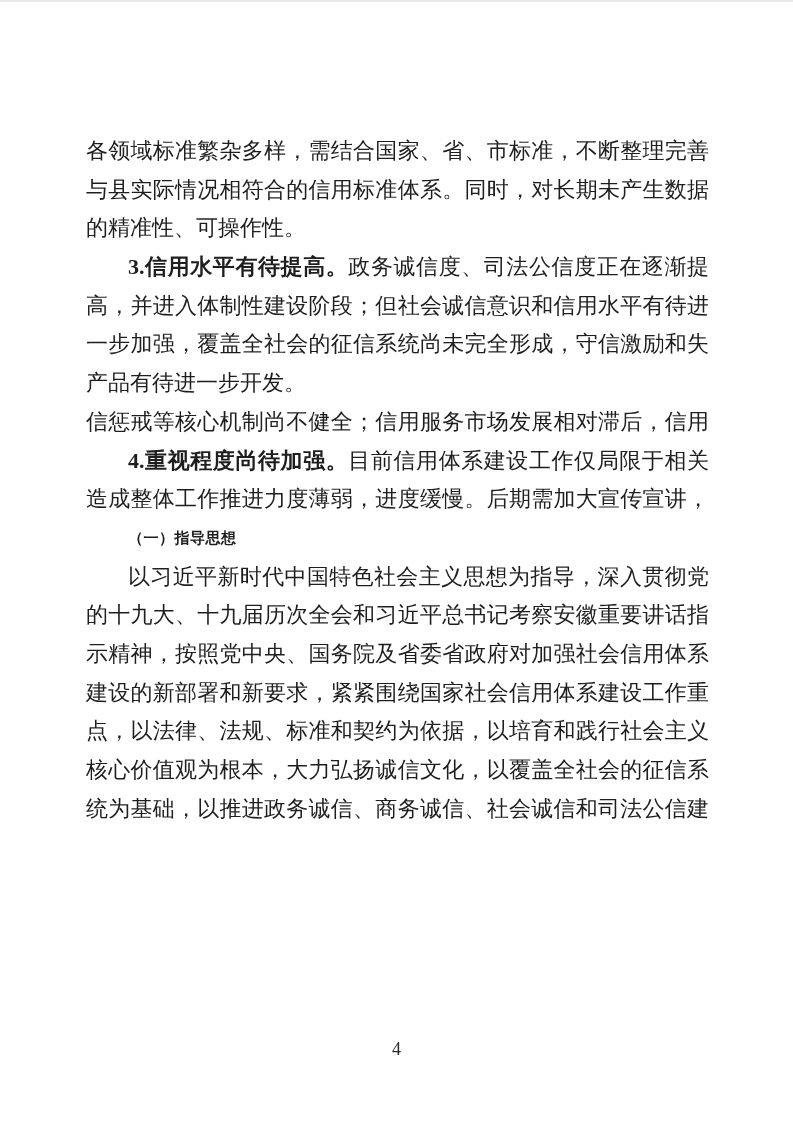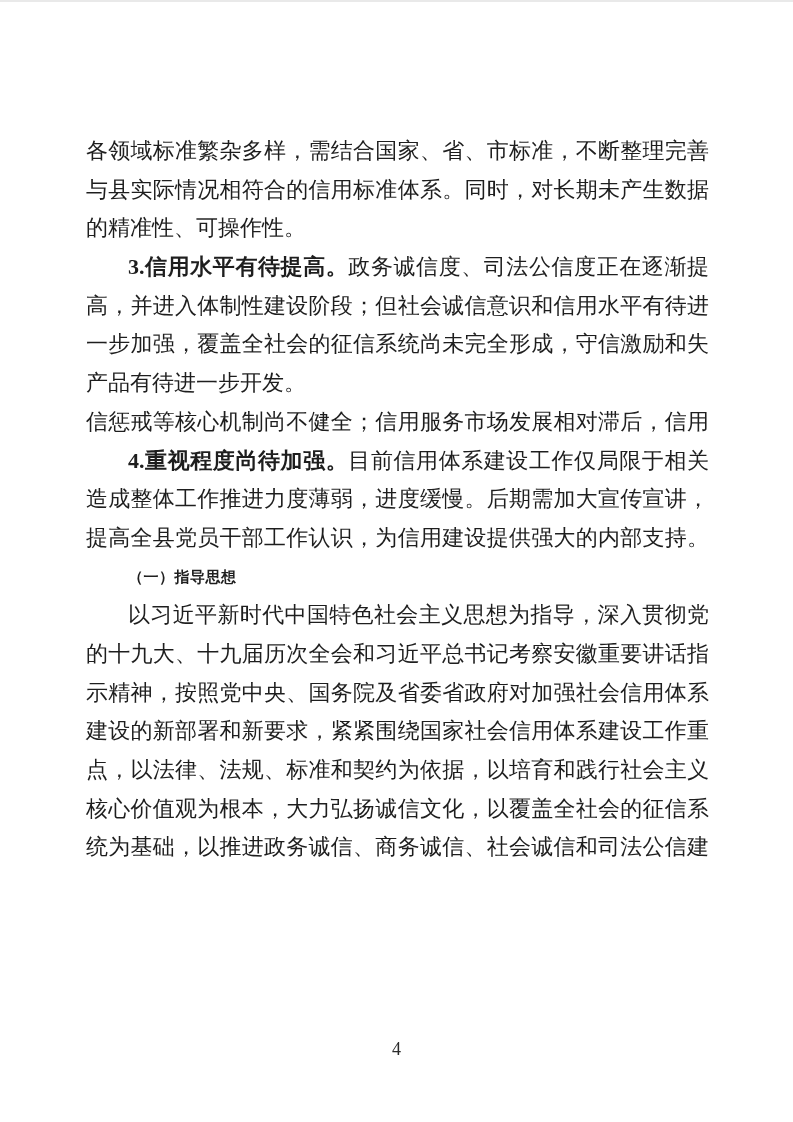--- a/index.html
+++ b/index.html
@@ -82,21 +82,20 @@
       <div class="doc-line body"><span>各领域标准繁杂多样，需结合国家、省、市标准，不断整理完善</span></div>
       <div class="doc-line body"><span>与县实际情况相符合的信用标准体系。同时，对长期未产生数据</span></div>
       <div class="doc-line body no-just"><span>的精准性、可操作性。</span></div>
       <div class="doc-line body indent"><b>3.信用水平有待提高。</b><span>政务诚信度、司法公信度正在逐渐提</span></div>
       <div class="doc-line body"><span>高，并进入体制性建设阶段；但社会诚信意识和信用水平有待进</span></div>
       <div class="doc-line body"><span>一步加强，覆盖全社会的征信系统尚未完全形成，守信激励和失</span></div>
       <div class="doc-line body no-just"><span>产品有待进一步开发。</span></div>
       <div class="doc-line body"><span>信惩戒等核心机制尚不健全；信用服务市场发展相对滞后，信用</span></div>
       <div class="doc-line body indent"><b>4.重视程度尚待加强。</b><span>目前信用体系建设工作仅局限于相关</span></div>
       <div class="doc-line body"><span>造成整体工作推进力度薄弱，进度缓慢。后期需加大宣传宣讲，</span></div>
-      <div class="doc-line body"><span>提高全县党员干部工作认识，为信用建设提供强大的内部支持。</span></div>
       <div class="doc-line heading-sub no-just indent"><b>（一）指导思想</b></div>
       <div class="doc-line body indent"><span>以习近平新时代中国特色社会主义思想为指导，深入贯彻党</span></div>
       <div class="doc-line body"><span>的十九大、十九届历次全会和习近平总书记考察安徽重要讲话指</span></div>
       <div class="doc-line body"><span>示精神，按照党中央、国务院及省委省政府对加强社会信用体系</span></div>
       <div class="doc-line body"><span>建设的新部署和新要求，紧紧围绕国家社会信用体系建设工作重</span></div>
       <div class="doc-line body"><span>点，以法律、法规、标准和契约为依据，以培育和践行社会主义</span></div>
       <div class="doc-line body"><span>核心价值观为根本，大力弘扬诚信文化，以覆盖全社会的征信系</span></div>
       <div class="doc-line body"><span>统为基础，以推进政务诚信、商务诚信、社会诚信和司法公信建</span></div>
     </main>
   <div class="page-number">4</div>

